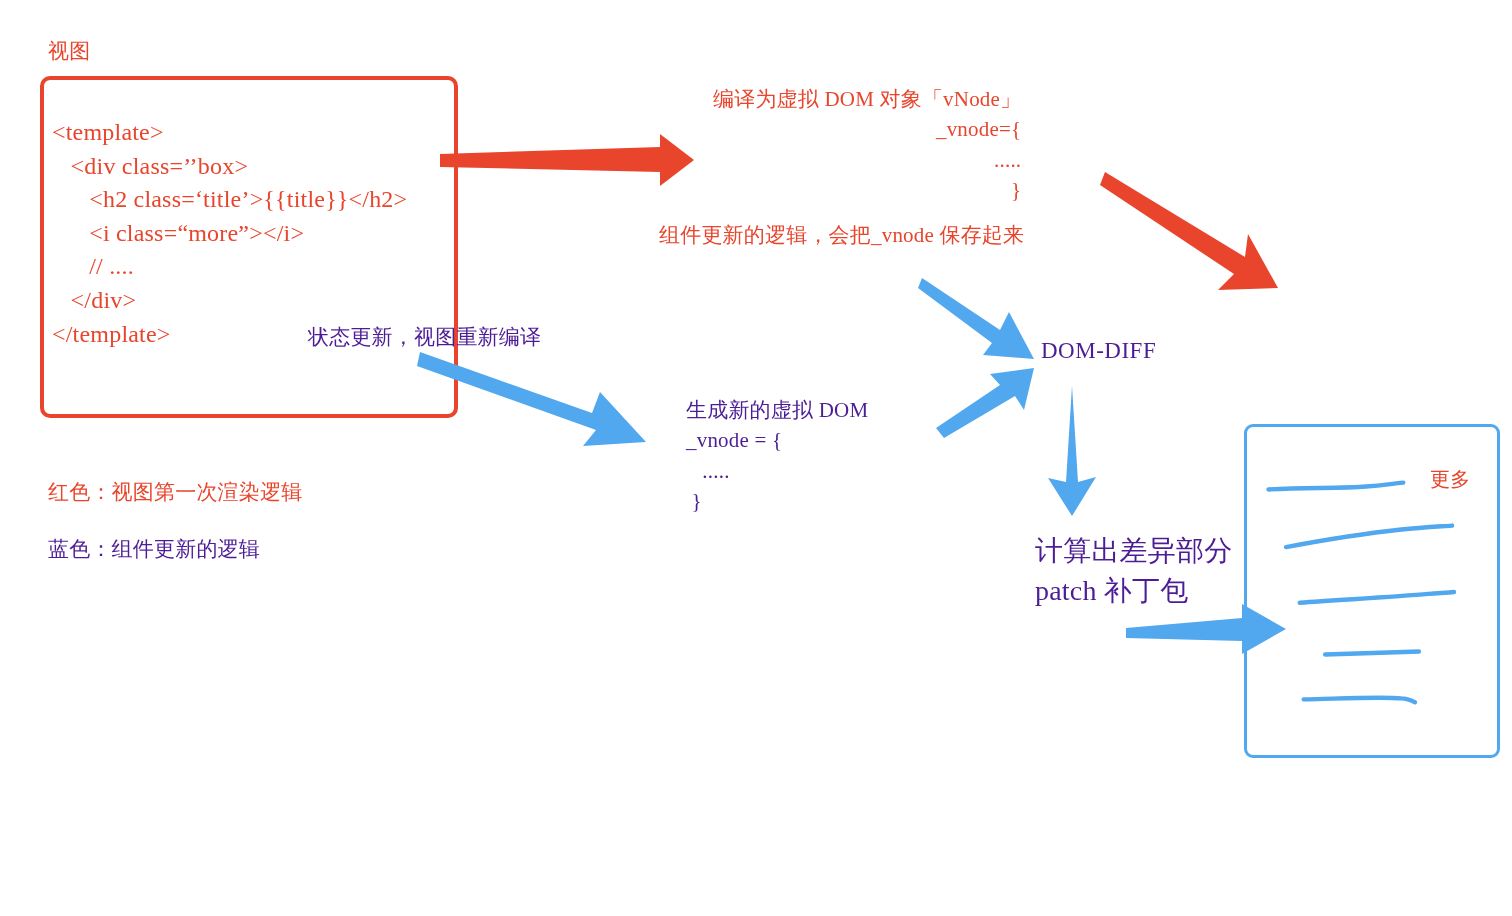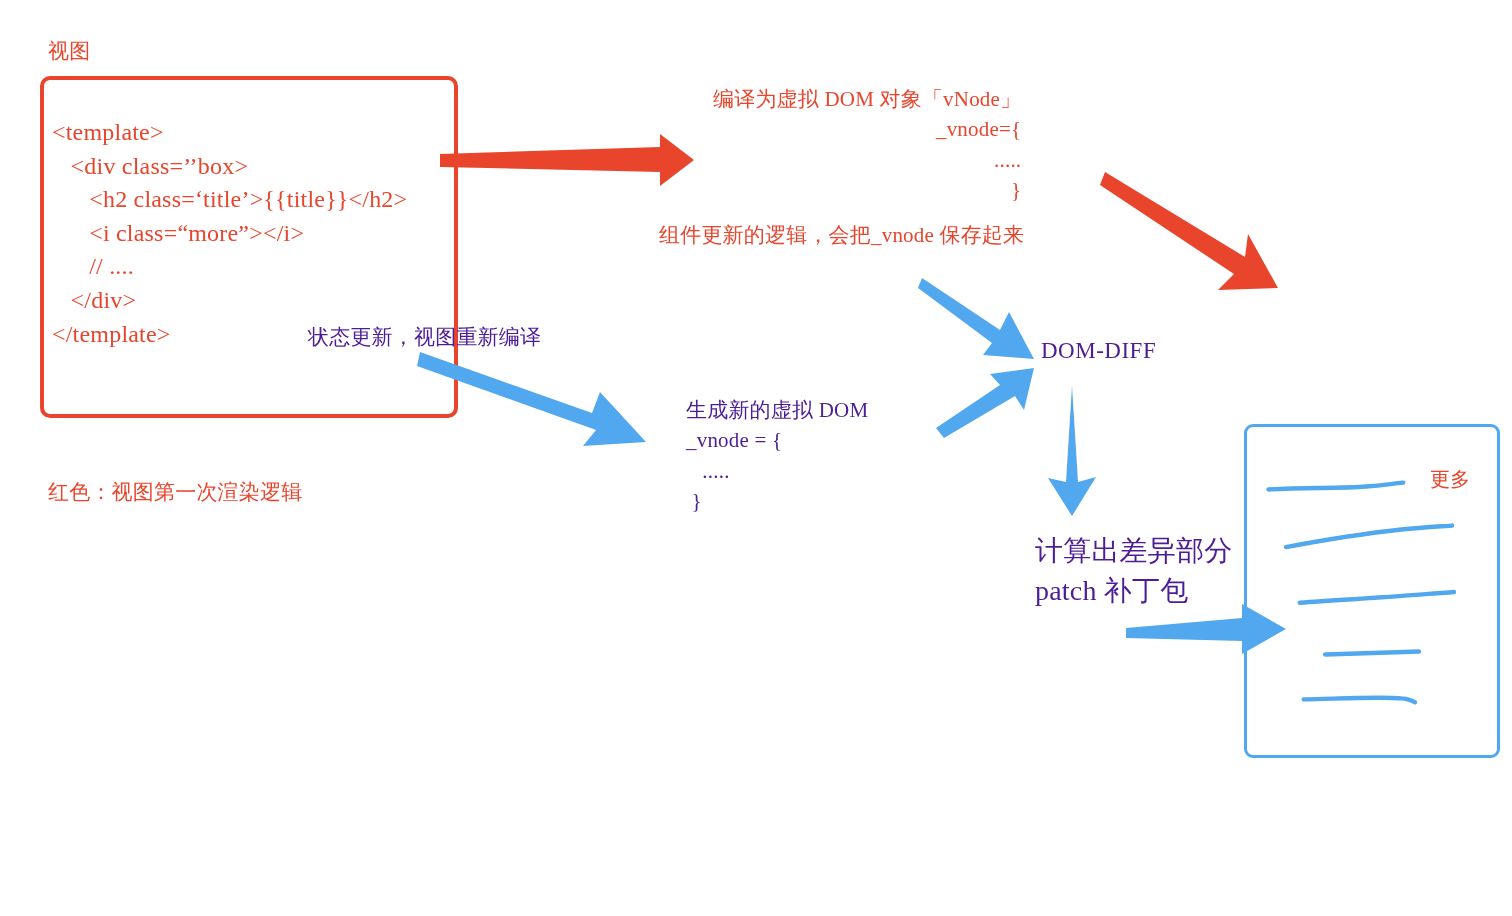--- a/index.html
+++ b/index.html
@@ -117,20 +117,21 @@
    .....
  }</span></div>
 
   <div class="txt blue dom-diff">DOM-DIFF</div>
 
 
   <div class="txt blue patch-text">计算出差异部分
 patch 补丁包</div>
 
   <div class="txt red legend-red">红色：视图第一次渲染逻辑</div>
+  <div class="txt blue legend-blue">蓝色：组件更新的逻辑</div>
 
   <div class="result-card">
     <svg width="100%" height="100%" viewBox="0 0 256 334">
       <path d="M22,63 C60,61 96,62 122,60 C140,59 148,57 160,56" stroke="#52a8ef" stroke-width="4.5" fill="none" stroke-linecap="round"></path>
       <path d="M40,122 C72,116 120,108 158,104 C178,102 196,101 210,100" stroke="#52a8ef" stroke-width="4.5" fill="none" stroke-linecap="round"></path>
       <path d="M54,179 C96,176 150,173 186,170 C196,169 204,169 212,168" stroke="#52a8ef" stroke-width="4.5" fill="none" stroke-linecap="round"></path>
       <path d="M80,232 C110,231 150,230 176,229" stroke="#52a8ef" stroke-width="4.5" fill="none" stroke-linecap="round"></path>
       <path d="M58,278 C100,277 140,275 158,277 C164,277 168,279 172,281" stroke="#52a8ef" stroke-width="4.5" fill="none" stroke-linecap="round"></path>
     </svg>
   </div>

